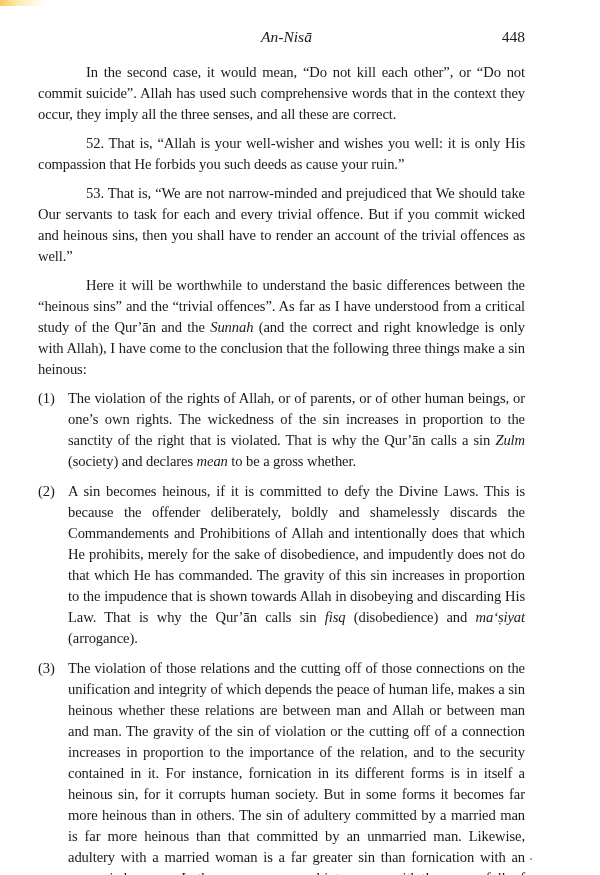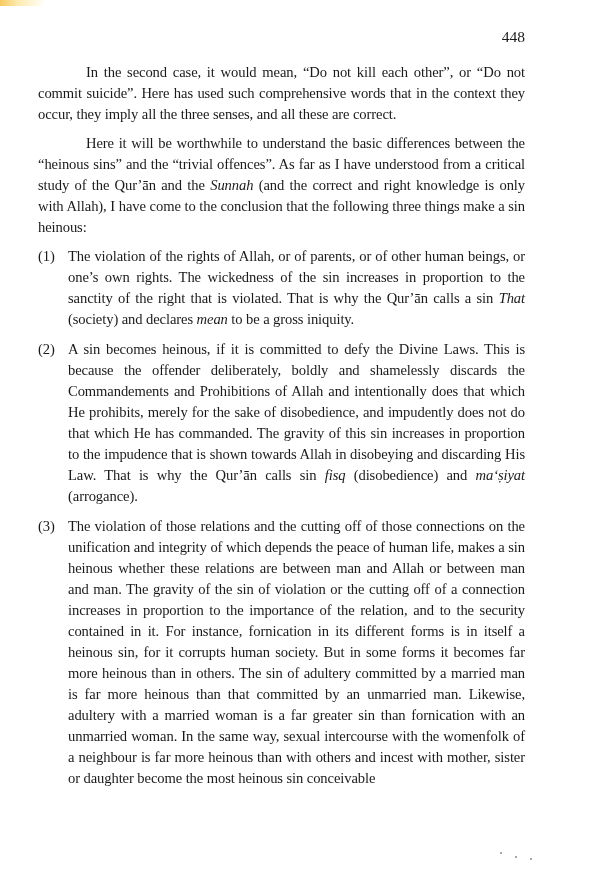--- a/index.html
+++ b/index.html
@@ -90,31 +90,34 @@
     border-radius: 1px;
   }
 </style>
 </head>
 <body>
 
 <div class="page">
   <div class="scan-mark"></div>
 
   <div class="running-head">
+    <span class="title">An-Nisā</span>
     <span class="pageno">448</span>
   </div>
 
   <div class="body">
-    <p class="para">In the second case, it would mean, “Do not kill each other”, or “Do not commit suicide”. Here has used such comprehensive words that in the context they occur, they imply all the three senses, and all these are correct.</p>
+    <p class="para">In the second case, it would mean, “Do not kill each other”, or “Do not commit suicide”. Allah has used such comprehensive words that in the context they occur, they imply all the three senses, and all these are correct.</p>
+    <p class="para">52. That is, “Allah is your well-wisher and wishes you well: it is only His compassion that He forbids you such deeds as cause your ruin.”</p>
+    <p class="para">53. That is, “We are not narrow-minded and prejudiced that We should take Our servants to task for each and every trivial offence. But if you commit wicked and heinous sins, then you shall have to render an account of the trivial offences as well.”</p>
     <p class="para"><span>Here it will be worthwhile to understand the basic differences between the “heinous sins” and the “trivial offences”. As far as I have understood from a critical study of the Qur’ān and the </span><em>Sunnah</em><span> (and the correct and right knowledge is only with Allah), I have come to the conclusion that the following three things make a sin heinous:</span></p>
 
     <div class="list">
       <div class="list-item">
         <span class="num">(1)</span>
-        <span>The violation of the rights of Allah, or of parents, or of other human beings, or one’s own rights. The wickedness of the sin increases in proportion to the sanctity of the right that is violated. That is why the Qur’ān calls a sin </span><em>That</em><span> (society) and declares </span><em>mean</em><span> to be a gross iniquity.</span>
+        <span>The violation of the rights of Allah, or of parents, or of other human beings, or one’s own rights. The wickedness of the sin increases in proportion to the sanctity of the right that is violated. That is why the Qur’ān calls a sin </span><em>Zulm</em><span> (society) and declares </span><em>mean</em><span> to be a gross whether.</span>
       </div>
       <div class="list-item">
         <span class="num">(2)</span>
         <span>A sin becomes heinous, if it is committed to defy the Divine Laws. This is because the offender deliberately, boldly and shamelessly discards the Commandements and Prohibitions of Allah and intentionally does that which He prohibits, merely for the sake of disobedience, and impudently does not do that which He has commanded. The gravity of this sin increases in proportion to the impudence that is shown towards Allah in disobeying and discarding His Law. That is why the Qur’ān calls sin </span><em>fisq</em><span> (disobedience) and </span><em>ma‘ṣiyat</em><span> (arrogance).</span>
       </div>
       <div class="list-item">
         <span class="num">(3)</span>
         <span>The violation of those relations and the cutting off of those connections on the unification and integrity of which depends the peace of human life, makes a sin heinous whether these relations are between man and Allah or between man and man. The gravity of the sin of violation or the cutting off of a connection increases in proportion to the importance of the relation, and to the security contained in it. For instance, fornication in its different forms is in itself a heinous sin, for it corrupts human society. But in some forms it becomes far more heinous than in others. The sin of adultery committed by a married man is far more heinous than that committed by an unmarried man. Likewise, adultery with a married woman is a far greater sin than fornication with an unmarried woman. In the same way, sexual intercourse with the womenfolk of a neighbour is far more heinous than with others and incest with mother, sister or daughter become the most heinous sin conceivable</span>
       </div>
     </div>

